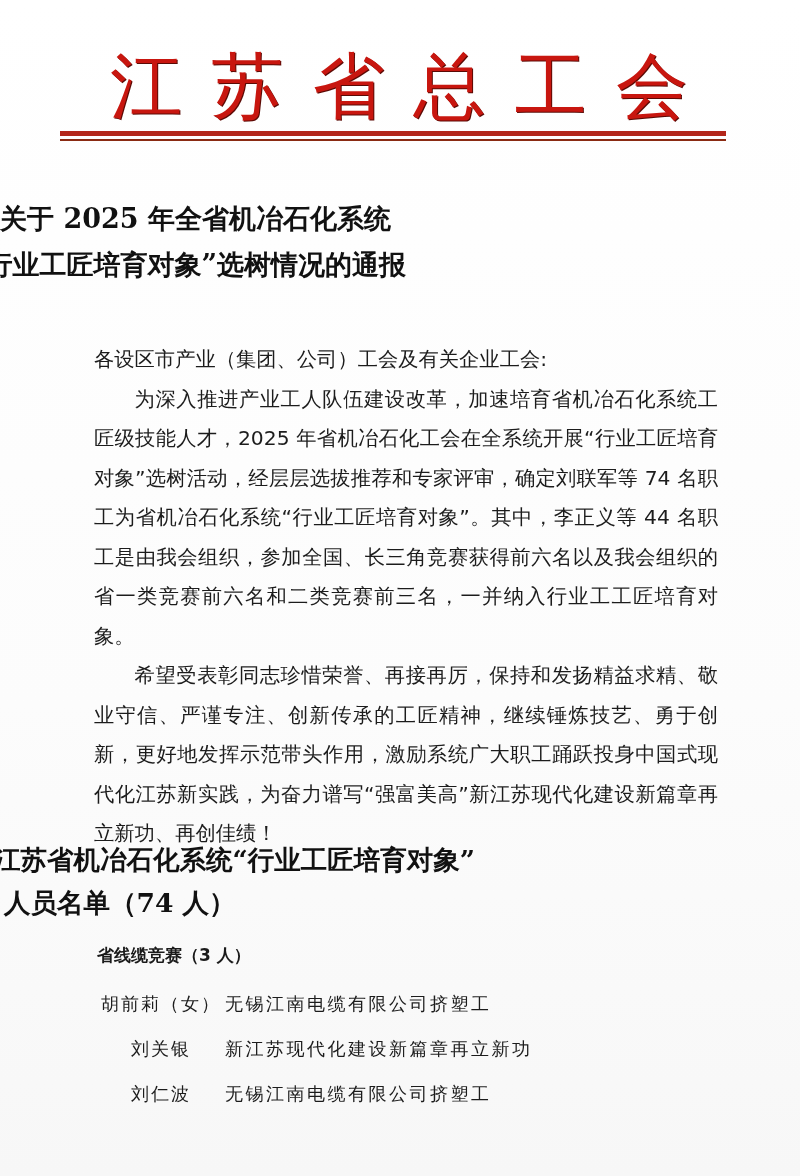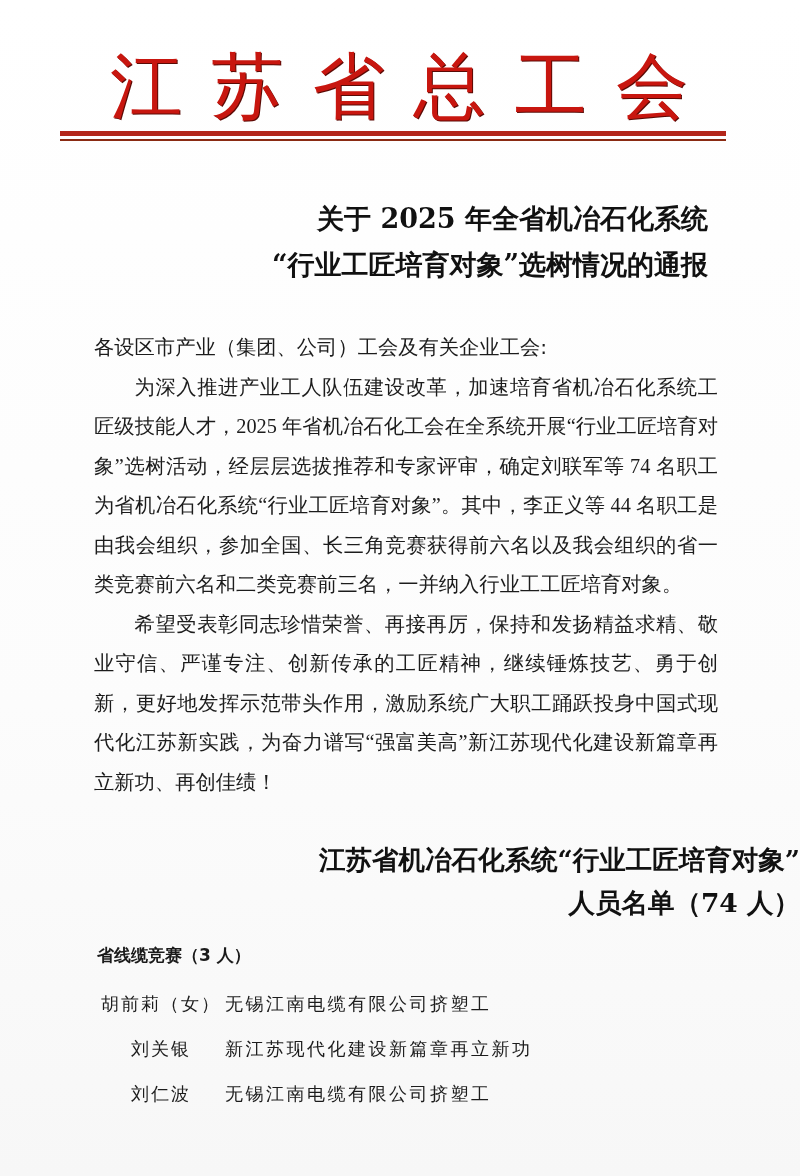--- a/index.html
+++ b/index.html
@@ -54,51 +54,51 @@
     width: 666px;
     top: 139px;
     height: 2px;
     background: #8a2a12;
   }
   .doc-title {
     position: absolute;
     left: 0;
     width: 708px;
     top: 196px;
-    text-align: right;
+    text-align: left;
     font-family: "DejaVu Serif", "Liberation Serif", serif;
     font-weight: bold;
     font-size: 27px;
     line-height: 46px;
     color: #111;
   }
   .doc-title div { white-space: nowrap; }
   .doc-title .t2 { margin-left: -30px; }
   .body-text {
     position: absolute;
     left: 94px;
     width: 624px;
-    top: 328px;
+    top: 340px;
     font-family: "DejaVu Sans", "Liberation Sans", sans-serif;
     font-size: 20.3px;
     line-height: 39.5px;
     color: #1c1c1c;
   }
   .body-text p {
     margin: 0;
     text-align: justify;
     text-align-last: left;
   }
-  .body-text .indent { text-indent: 2em; font-family: Liberation Serif, serif; }
+  .body-text .indent { text-indent: 2em; }
   .list-title {
     position: absolute;
     left: 0;
     width: 800px;
     top: 838px;
-    text-align: right;
+    text-align: left;
     font-family: "DejaVu Serif", "Liberation Serif", serif;
     font-weight: bold;
     font-size: 26.5px;
     line-height: 43px;
     color: #111;
   }
   .list-title .l1 { margin-left: -6px; white-space: nowrap; }
   .list-title .l2 { margin-left: 4px; }
   .section-header {
     position: absolute;

